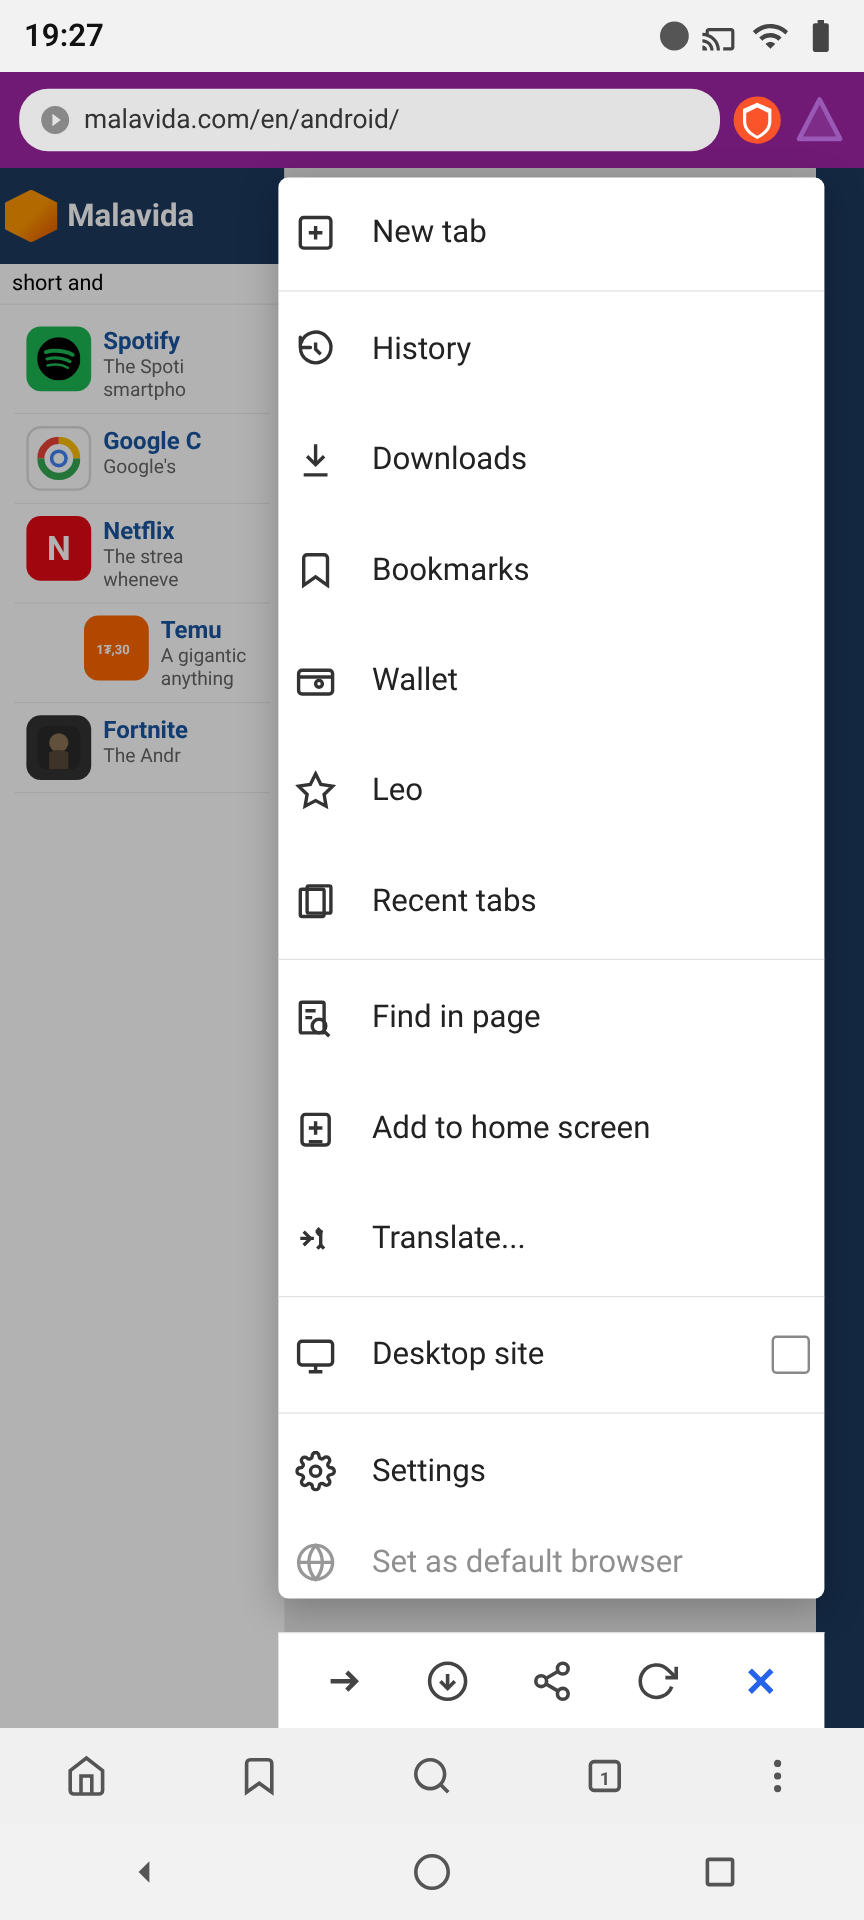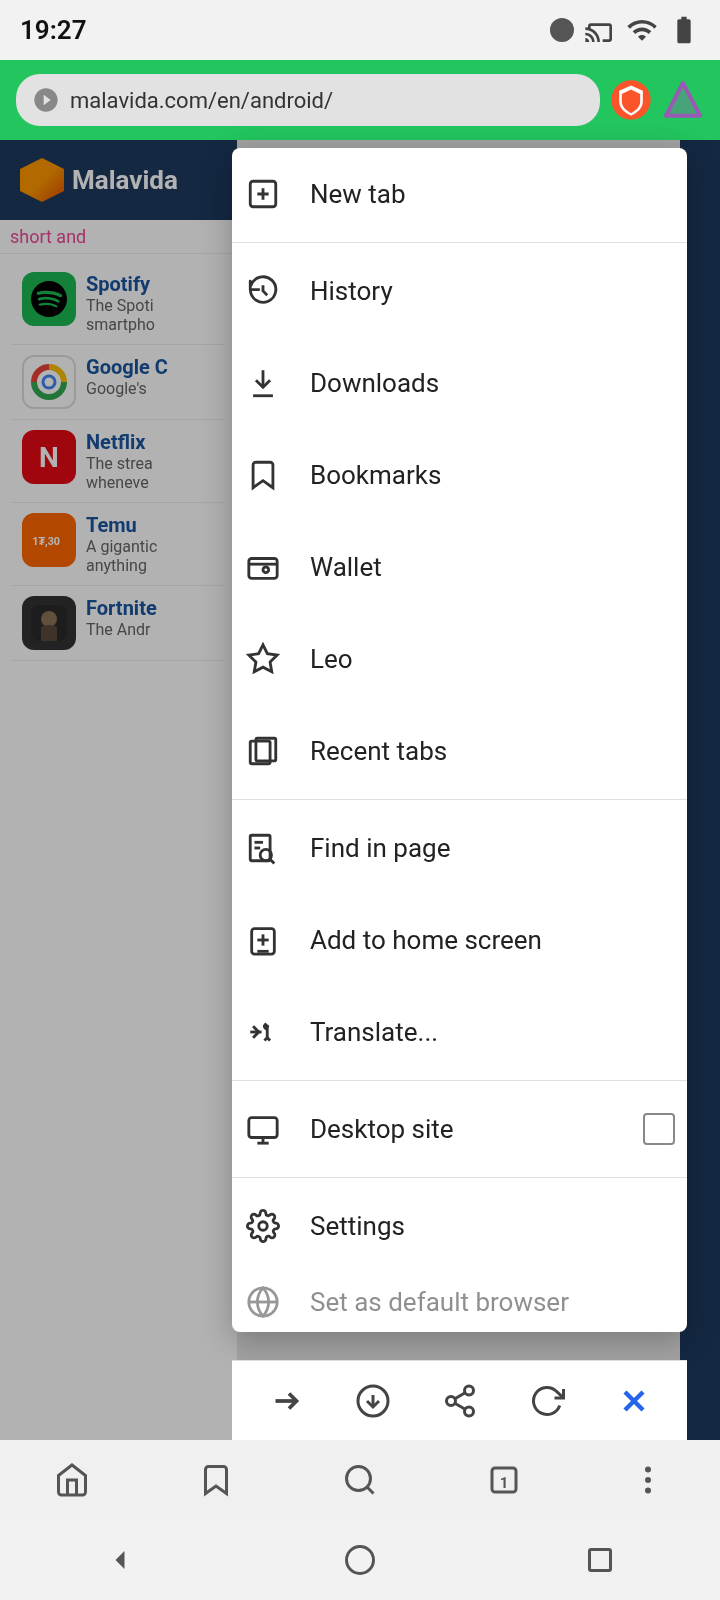--- a/index.html
+++ b/index.html
@@ -39,21 +39,21 @@
       width: 24px; height: 24px;
       background: #555;
       border-radius: 50%;
     }
 
     
     .url-bar {
       position: absolute;
       top: 60px; left: 0; right: 0;
       height: 80px;
-      background: #22c55e;
+      background: #701a75;
       display: flex;
       align-items: center;
       padding: 0 16px;
       gap: 10px;
       z-index: 10;
     }
     .url-bar-input {
       flex: 1;
       background: #e2e2e2;
       border-radius: 24px;
@@ -85,21 +85,21 @@
       width: 237px;
       bottom: 160px;
       background: #fff;
       overflow: hidden;
     }
     .site-header {
       background: #1e3a5f;
       height: 80px;
       display: flex;
       align-items: center;
-      padding: 0 20px;
+      padding: 0 4px;
       gap: 8px;
     }
     .site-logo-fox {
       width: 44px; height: 44px;
       background: linear-gradient(135deg, #f90 50%, #e05000 100%);
       clip-path: polygon(50% 0%, 100% 25%, 100% 75%, 50% 100%, 0% 75%, 0% 25%);
     }
     .site-title-text {
       color: white;
       font-size: 26px;
@@ -116,21 +116,21 @@
       border-bottom: 1px solid #eee;
     }
     .app-icon {
       width: 54px; height: 54px;
       border-radius: 12px;
       flex-shrink: 0;
     }
     .app-icon-spotify { background: #1db954; display: flex; align-items: center; justify-content: center; }
     .app-icon-chrome { background: #fff; border: 2px solid #ddd; display: flex; align-items: center; justify-content: center; }
     .app-icon-netflix { background: #e50914; display: flex; align-items: center; justify-content: center; color: white; font-weight: bold; font-size: 28px; }
-    .app-icon-temu { background: #f60; display: flex; align-items: center; justify-content: center; }
+    .app-icon-temu { background: #f60; display: flex; align-items: center; justify-content: center; margin-left: 48px; }
     .app-icon-fortnite { background: #333; display: flex; align-items: center; justify-content: center; }
     .app-info { flex: 1; overflow: hidden; }
     .app-name { font-size: 20px; font-weight: bold; color: #1a56a0; white-space: nowrap; overflow: hidden; }
     .app-desc { font-size: 16px; color: #666; white-space: nowrap; overflow: hidden; }
 
     
     .website-bg-right {
       position: absolute;
       top: 140px;
       left: 680px;
@@ -299,21 +299,21 @@
         <polygon points="32,8 56,54 8,54" fill="#9b59b6" opacity="0.3"></polygon>
       </svg>
   </div>
 </div>
 
 <div class="website-bg">
   <div class="site-header">
     <div class="site-logo-fox"></div>
     <span class="site-title-text">Malavida</span>
   </div>
-  <div style="padding: 6px 10px; font-size:18px; color:#ec4899; border-bottom:1px solid #eee;">short and</div>
+  <div style="padding: 6px 10px; font-size:18px; color:#000000; border-bottom:1px solid #eee;">short and</div>
   <div class="site-list">
 
     <div class="site-list-item">
       <div class="app-icon app-icon-spotify">
         <svg width="36" height="36" viewBox="0 0 24 24" fill="#000">
             <path d="M12 0C5.4 0 0 5.4 0 12s5.4 12 12 12 12-5.4 12-12S18.66 0 12 0zm5.521 17.34c-.24.359-.66.48-1.021.24-2.82-1.74-6.36-2.101-10.561-1.141-.418.122-.779-.179-.899-.539-.12-.421.18-.78.54-.9 4.56-1.021 8.52-.6 11.64 1.32.42.18.479.659.301 1.02zm1.44-3.3c-.301.42-.841.6-1.262.3-3.239-1.98-8.159-2.58-11.939-1.38-.479.12-1.02-.12-1.14-.6-.12-.48.12-1.021.6-1.141C9.6 9.9 15 10.561 18.72 12.84c.361.181.54.78.241 1.2zm.12-3.36C15.24 8.4 8.82 8.16 5.16 9.301c-.6.179-1.2-.181-1.38-.721-.18-.601.18-1.2.72-1.381 4.26-1.26 11.28-1.02 15.721 1.621.539.3.719 1.02.419 1.56-.299.421-1.02.599-1.559.3z"></path>
           </svg>
       </div>
       <div class="app-info">
         <div class="app-name">Spotify</div>

